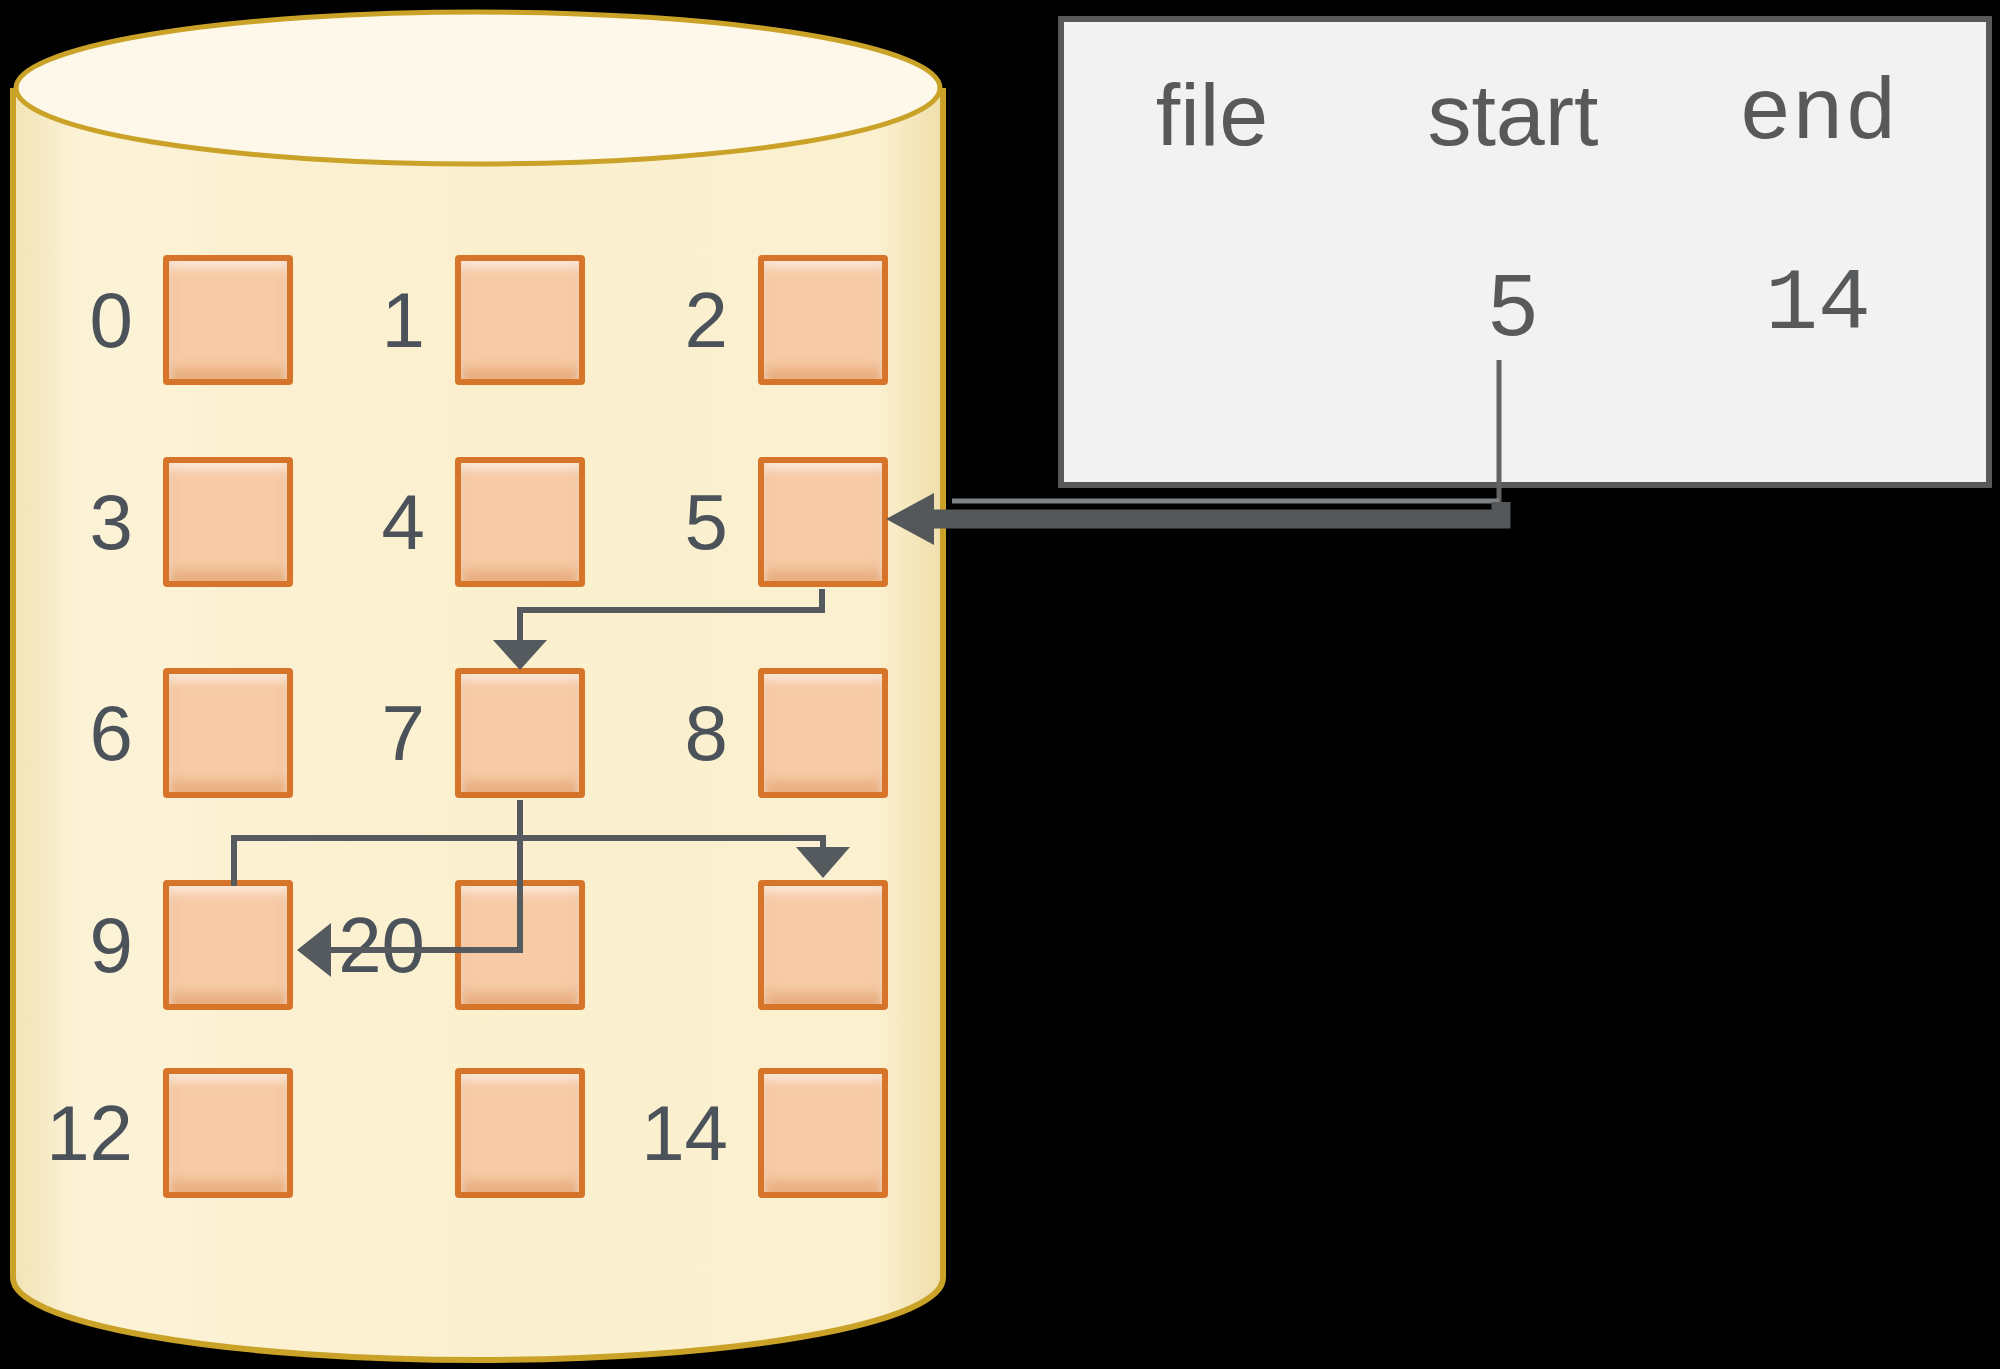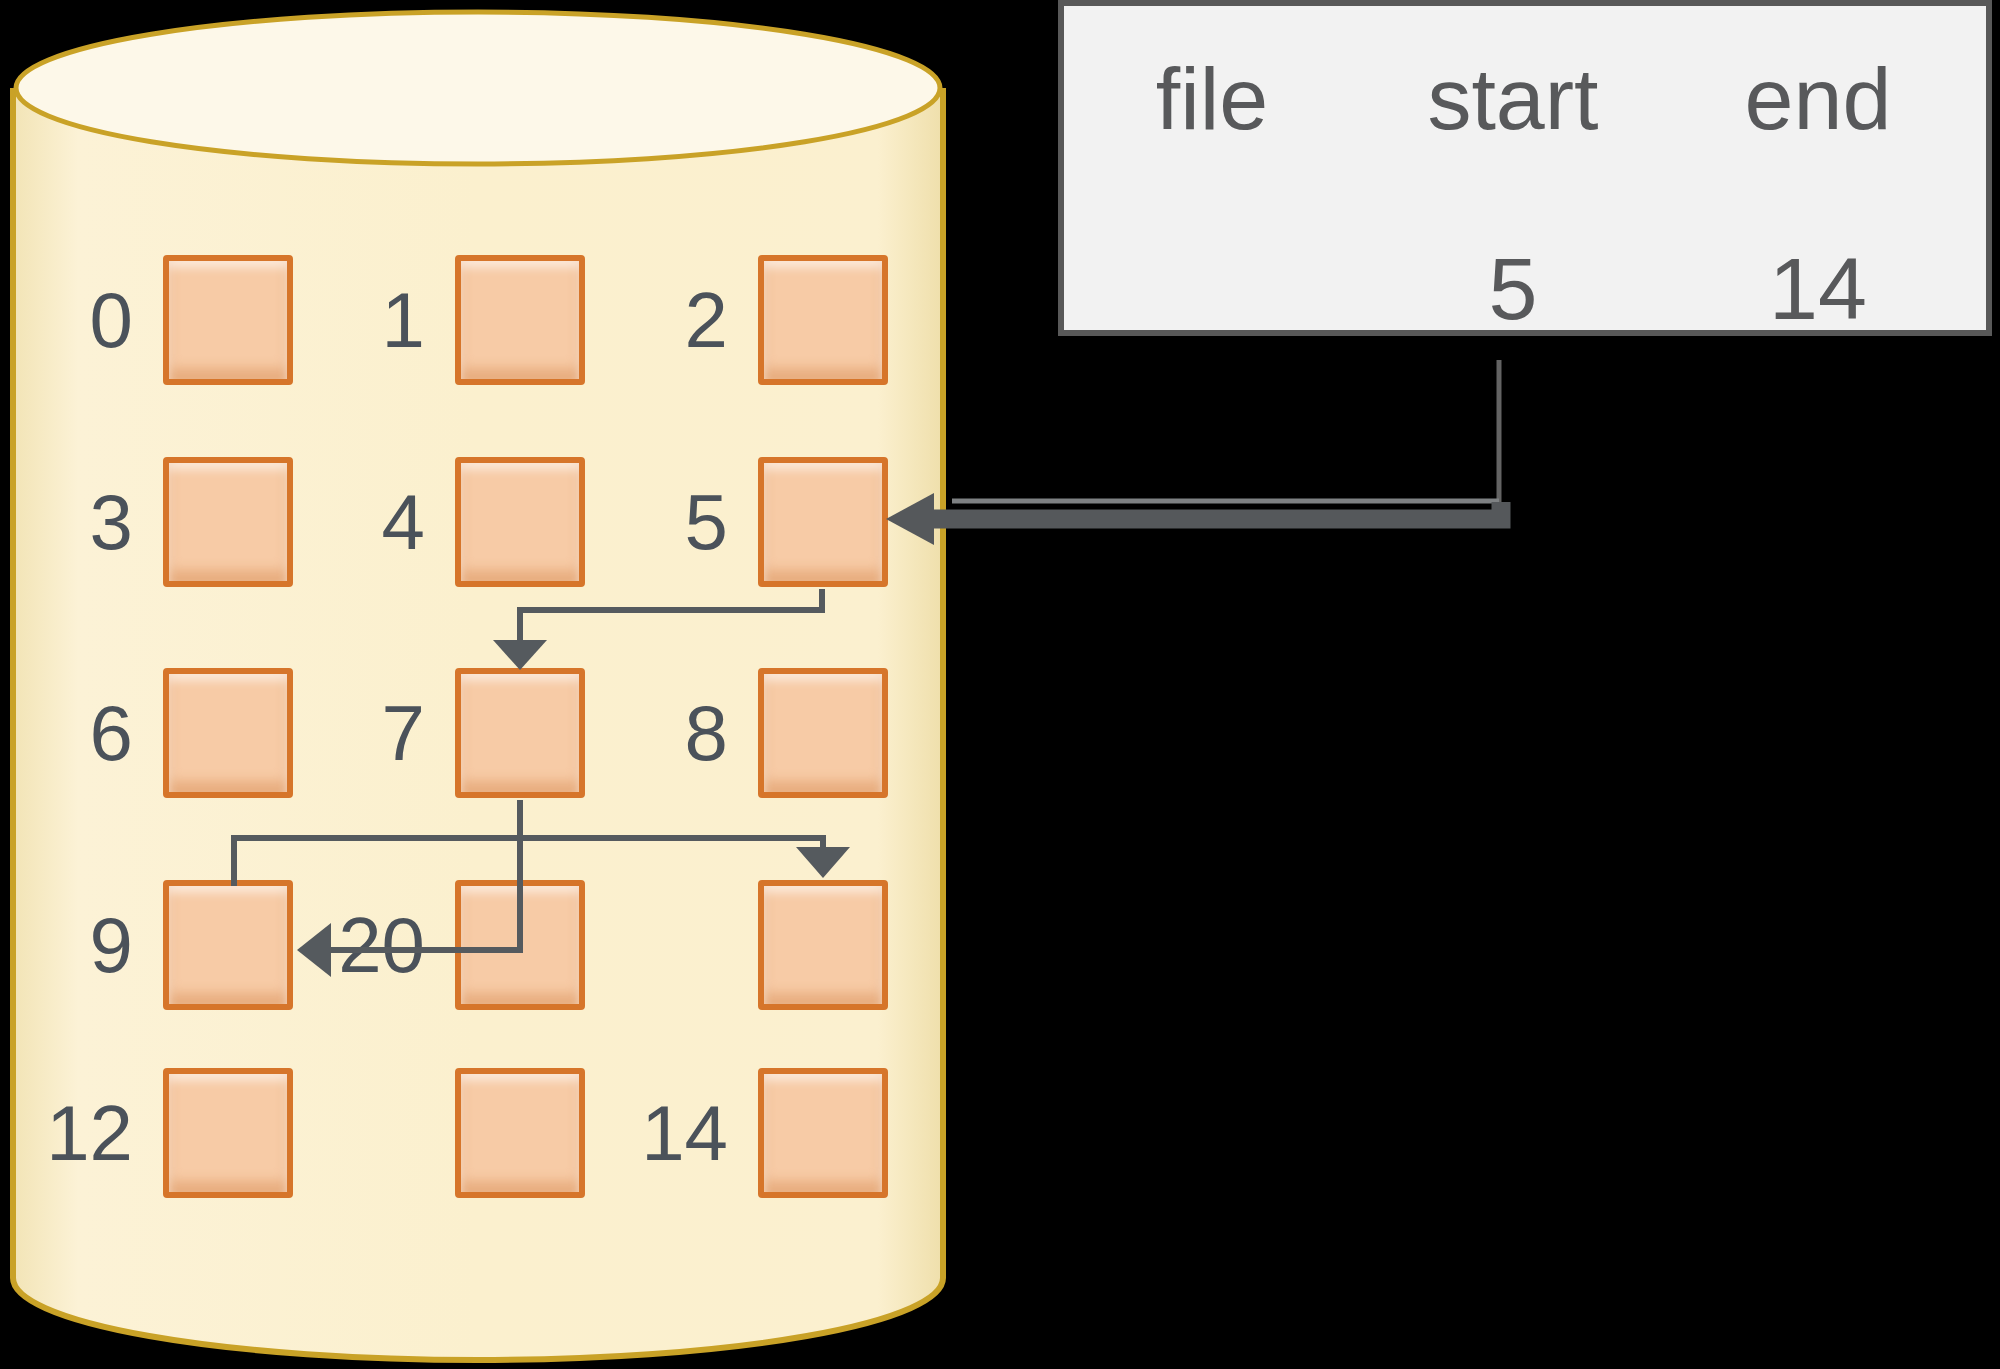--- a/index.html
+++ b/index.html
@@ -33,34 +33,34 @@
     background:var(--block-fill);
     border:6px solid var(--block-stroke);
     border-radius:4px;
     box-shadow:inset 0 7px 10px rgba(255,255,255,.55), inset 0 -11px 12px rgba(198,107,40,.30);
   }
   .block-label{
     position:absolute;width:160px;height:130px;line-height:130px;
     text-align:right;font-size:78px;color:var(--label-text);
   }
   #alloc-table{
-    position:absolute;left:1058px;top:0;width:934px;height:336px;
+    position:absolute;left:1058px;top:16px;width:934px;height:472px;
     background:var(--table-fill);
     border:6px solid var(--table-border);
     box-sizing:border-box;
   }
   .tcell{
     position:absolute;width:300px;height:120px;line-height:120px;
     text-align:center;font-size:88px;color:var(--table-text);
   }
   .thead{top:33px;}
   .tdata{top:223px;}
   .c-file{left:-2px;}
   .c-start{left:299px;}
-  .c-end{left:604px;}
+  .c-end{left:604px;font-family:Liberation Mono, monospace;}
   .conn{fill:none;stroke:var(--arrow);stroke-width:6;stroke-linejoin:miter;}
   .conn-thick{fill:none;stroke:var(--arrow-thick);stroke-width:19;stroke-linejoin:miter;}
   .conn-thin-v{fill:none;stroke:var(--thin-drop);stroke-width:5;}
   .conn-thin-h{fill:none;stroke:var(--thin-line);stroke-width:5;}
   .head{fill:var(--arrow);stroke:none;}
   .head-thick{fill:var(--arrow-thick);stroke:none;}
 </style>
 </head>
 <body>
 

